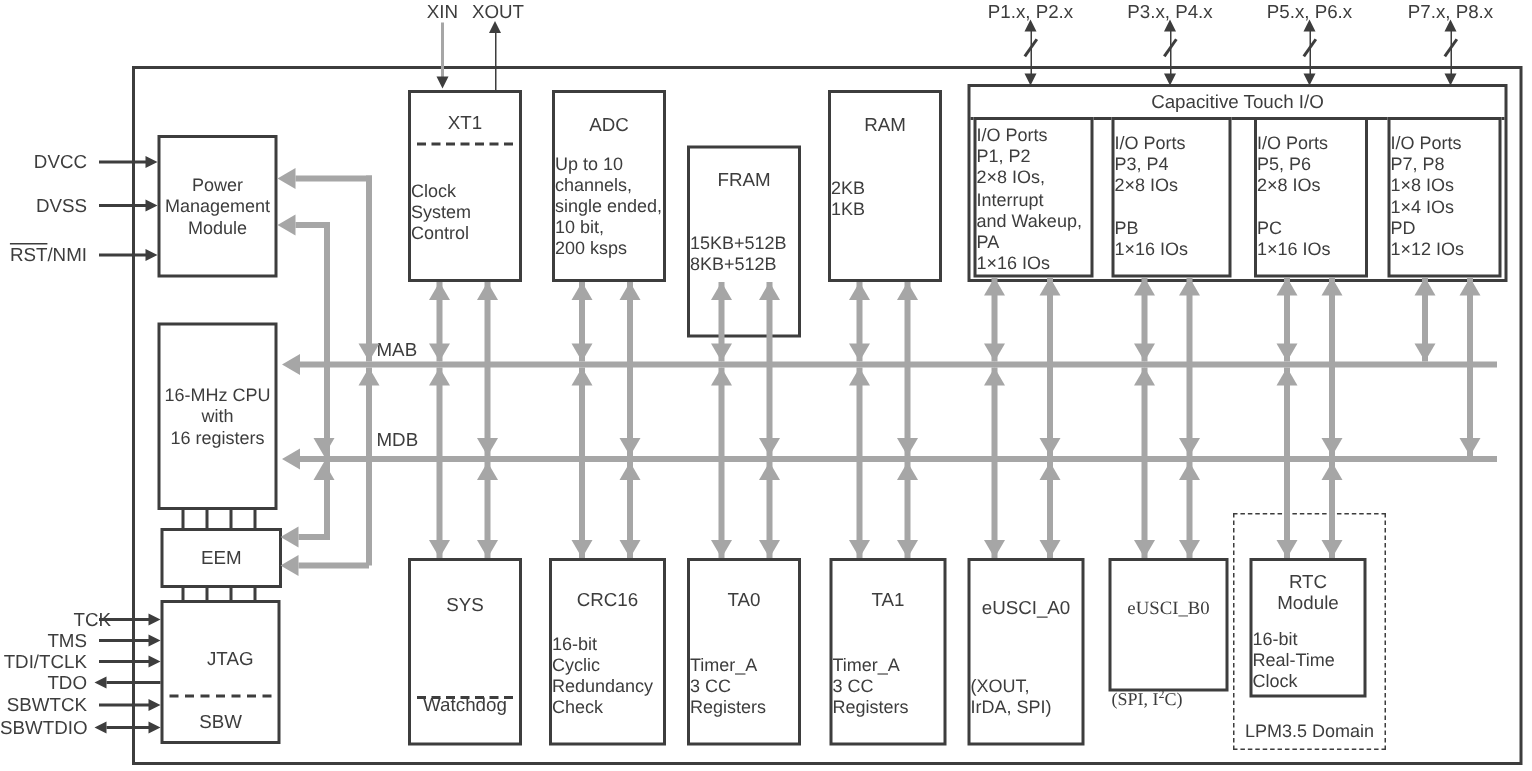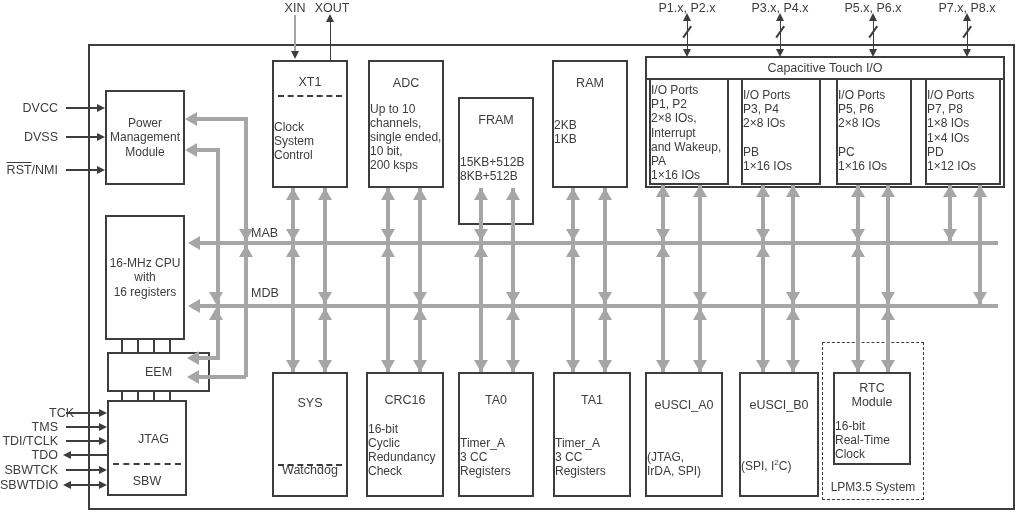--- a/index.html
+++ b/index.html
@@ -116,21 +116,21 @@
 1×4 IOs
 PD
 1×12 IOs</div>
   </div>
 
   <div class="block" style="left:105px;top:215px;width:80px;height:125px;">
     <div class="bb center-v" style="top:0;bottom:0;display:flex;">16-MHz CPU
 with
 16 registers</div>
   </div>
-  <div class="block" style="left:107px;top:352px;width:103px;height:40px;">
+  <div class="block" style="left:107px;top:352px;width:81px;height:40px;">
     <div class="bt" style="top:11px;">EEM</div>
   </div>
   <div class="block" style="left:107px;top:400px;width:80px;height:96px;">
     <div class="bt" style="top:30px;margin-left:13px;">JTAG</div>
     <div class="dsep" style="top:61px;"></div>
     <div class="bt" style="top:72px;">SBW</div>
   </div>
 
   <div class="block" style="left:272px;top:372px;width:76px;height:125px;">
     <div class="bt" style="top:22px;">SYS</div>
@@ -155,31 +155,31 @@
 
   <div class="block" style="left:553px;top:372px;width:78px;height:125px;">
     <div class="bt" style="top:19px;">TA1</div>
     <div class="bb" style="top:62px;">Timer_A
 3 CC
 Registers</div>
   </div>
 
   <div class="block" style="left:645px;top:372px;width:78px;height:125px;">
     <div class="bt" style="top:24px;">eUSCI_A0</div>
-    <div class="bb" style="top:76px;">(JTAG,
+    <div class="bb" style="top:76px;">(XOUT,
 IrDA, SPI)</div>
   </div>
 
-  <div class="block" style="left:739px;top:372px;width:80px;height:125px;">
+  <div class="block" style="left:739px;top:372px;width:80px;height:89px;font-family:Liberation Serif, serif;">
     <div class="bt" style="top:24px;">eUSCI_B0</div>
     <div class="bb" style="top:82px;"><span>(SPI, I</span><sup style="font-size:8px;">2</sup><span>C)</span></div>
   </div>
 
   <div class="lpm" style="left:822px;top:342px;width:100px;height:156px;">
-    <div class="lpm-label">LPM3.5 System</div>
+    <div class="lpm-label">LPM3.5 Domain</div>
   </div>
   <div class="block" style="left:833px;top:372px;width:78px;height:93px;">
     <div class="bt" style="top:7px;">RTC
 Module</div>
     <div class="bb" style="top:45px;">16-bit
 Real-Time
 Clock</div>
   </div>
 
   <div class="busname" style="left:251px;top:226px;">MAB</div>

